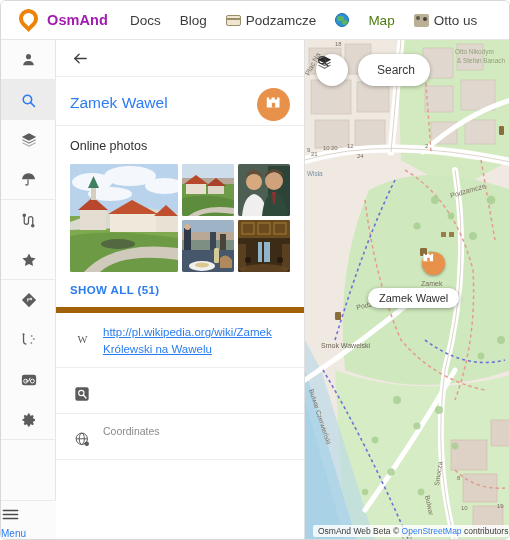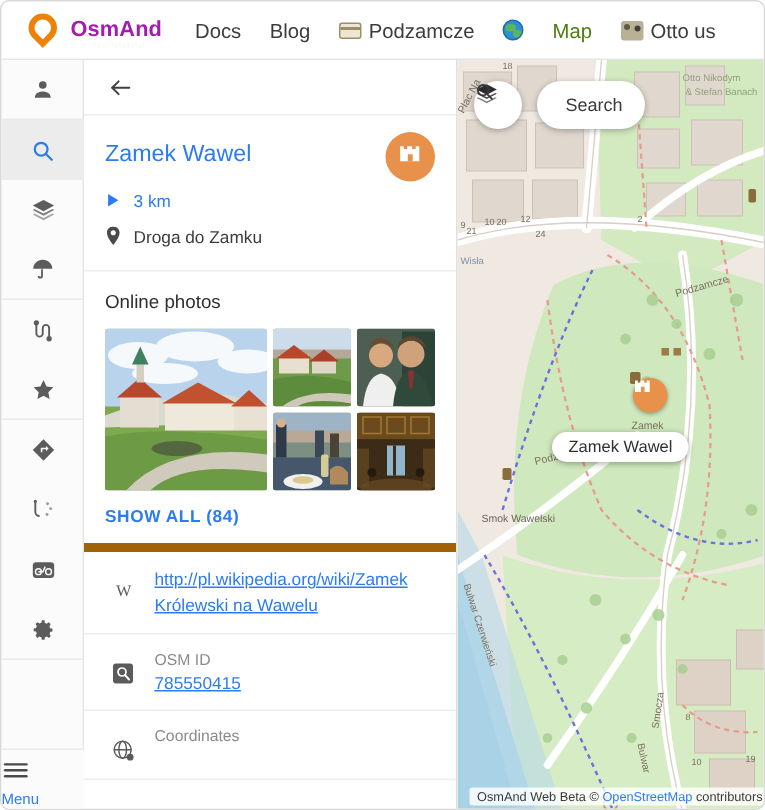--- a/index.html
+++ b/index.html
@@ -381,38 +381,20 @@
 
     <div class="place-head">
       <div class="place-title">Zamek Wawel</div>
       <div class="place-badge">
         <span>
           <svg width="17" height="15" viewBox="0 0 24 20" fill="#ffffff">
             <path d="M2.5 3h3.4v2.6h3.3V3h4.6v2.6h3.3V3h3.4v14H2.5z"></path>
             <rect x="9.7" y="10.5" width="4.6" height="6.5" fill="#e8914a"></rect>
           </svg>
         </span>
-      </div>
-      <div class="place-meta">
-        <div class="meta-row">
-          <span>
-            <svg width="11" height="11" viewBox="0 0 16 16" fill="#2b7cf0">
-              <path d="M3 2l10 6-10 6z"></path>
-            </svg>
-          </span>
-          <span class="meta-dist">3 km</span>
-        </div>
-        <div class="meta-row">
-          <span>
-            <svg width="11" height="13" viewBox="0 0 16 20" fill="#4a4a4a">
-              <path d="M8 0C4.4 0 1.5 2.9 1.5 6.5 1.5 11.4 8 19 8 19s6.5-7.6 6.5-12.5C14.5 2.9 11.6 0 8 0zm0 9a2.6 2.6 0 1 1 0-5.2A2.6 2.6 0 0 1 8 9z"></path>
-            </svg>
-          </span>
-          <span class="meta-addr">Droga do Zamku</span>
-        </div>
       </div>
     </div>
 
     <div class="photos">
       <div class="photos-title">Online photos</div>
       <div class="photo-grid">
 
         <div class="photo-main">
           <svg width="108" height="108" viewBox="0 0 108 108">
             <rect width="108" height="108" fill="#b9d3ec"></rect>
@@ -499,45 +481,41 @@
                 <rect x="0" y="24" width="8" height="26" fill="#59401f"></rect>
                 <rect x="44" y="24" width="8" height="26" fill="#59401f"></rect>
                 <ellipse cx="26" cy="50" rx="24" ry="6" fill="#6a4c26" opacity=".7"></ellipse>
                 <circle cx="10" cy="40" r="3" fill="#241a0f"></circle>
                 <circle cx="42" cy="40" r="3" fill="#241a0f"></circle>
               </svg>
             </div>
           </div>
         </div>
       </div>
-      <div class="show-all">SHOW ALL (84)</div>
+      <div class="show-all">SHOW ALL (51)</div>
     </div>
 
     <div class="detail-row">
       <div class="detail-ico">
         <svg width="17" height="14" viewBox="0 0 24 18" fill="currentColor">
           <text x="12" y="14" text-anchor="middle" font-family="Liberation Serif, serif" font-size="15">W</text>
         </svg>
       </div>
       <div class="detail-body">
         <span class="detail-link">http://pl.wikipedia.org/wiki/Zamek Królewski na Wawelu</span>
       </div>
     </div>
 
     <div class="detail-row">
       <div class="detail-ico">
         <svg width="16" height="16" viewBox="0 0 24 24">
           <rect x="2" y="2" width="20" height="20" rx="3" fill="#5b5b5b"></rect>
           <circle cx="11" cy="10.5" r="4" fill="none" stroke="#fff" stroke-width="1.7"></circle>
           <line x1="14" y1="13.5" x2="18" y2="18" stroke="#fff" stroke-width="1.9" stroke-linecap="round"></line>
         </svg>
-      </div>
-      <div class="detail-body">
-        <div class="detail-label">OSM ID</div>
-        <span class="detail-link">785550415</span>
       </div>
     </div>
 
     <div class="detail-row">
       <div class="detail-ico">
         <svg width="17" height="17" viewBox="0 0 24 24" fill="none" stroke="currentColor" stroke-width="1.4">
           <circle cx="11" cy="11" r="8"></circle>
           <ellipse cx="11" cy="11" rx="3.6" ry="8"></ellipse>
           <line x1="3" y1="11" x2="19" y2="11"></line>
           <circle cx="18" cy="18" r="3.2" fill="currentColor" stroke="none"></circle>

